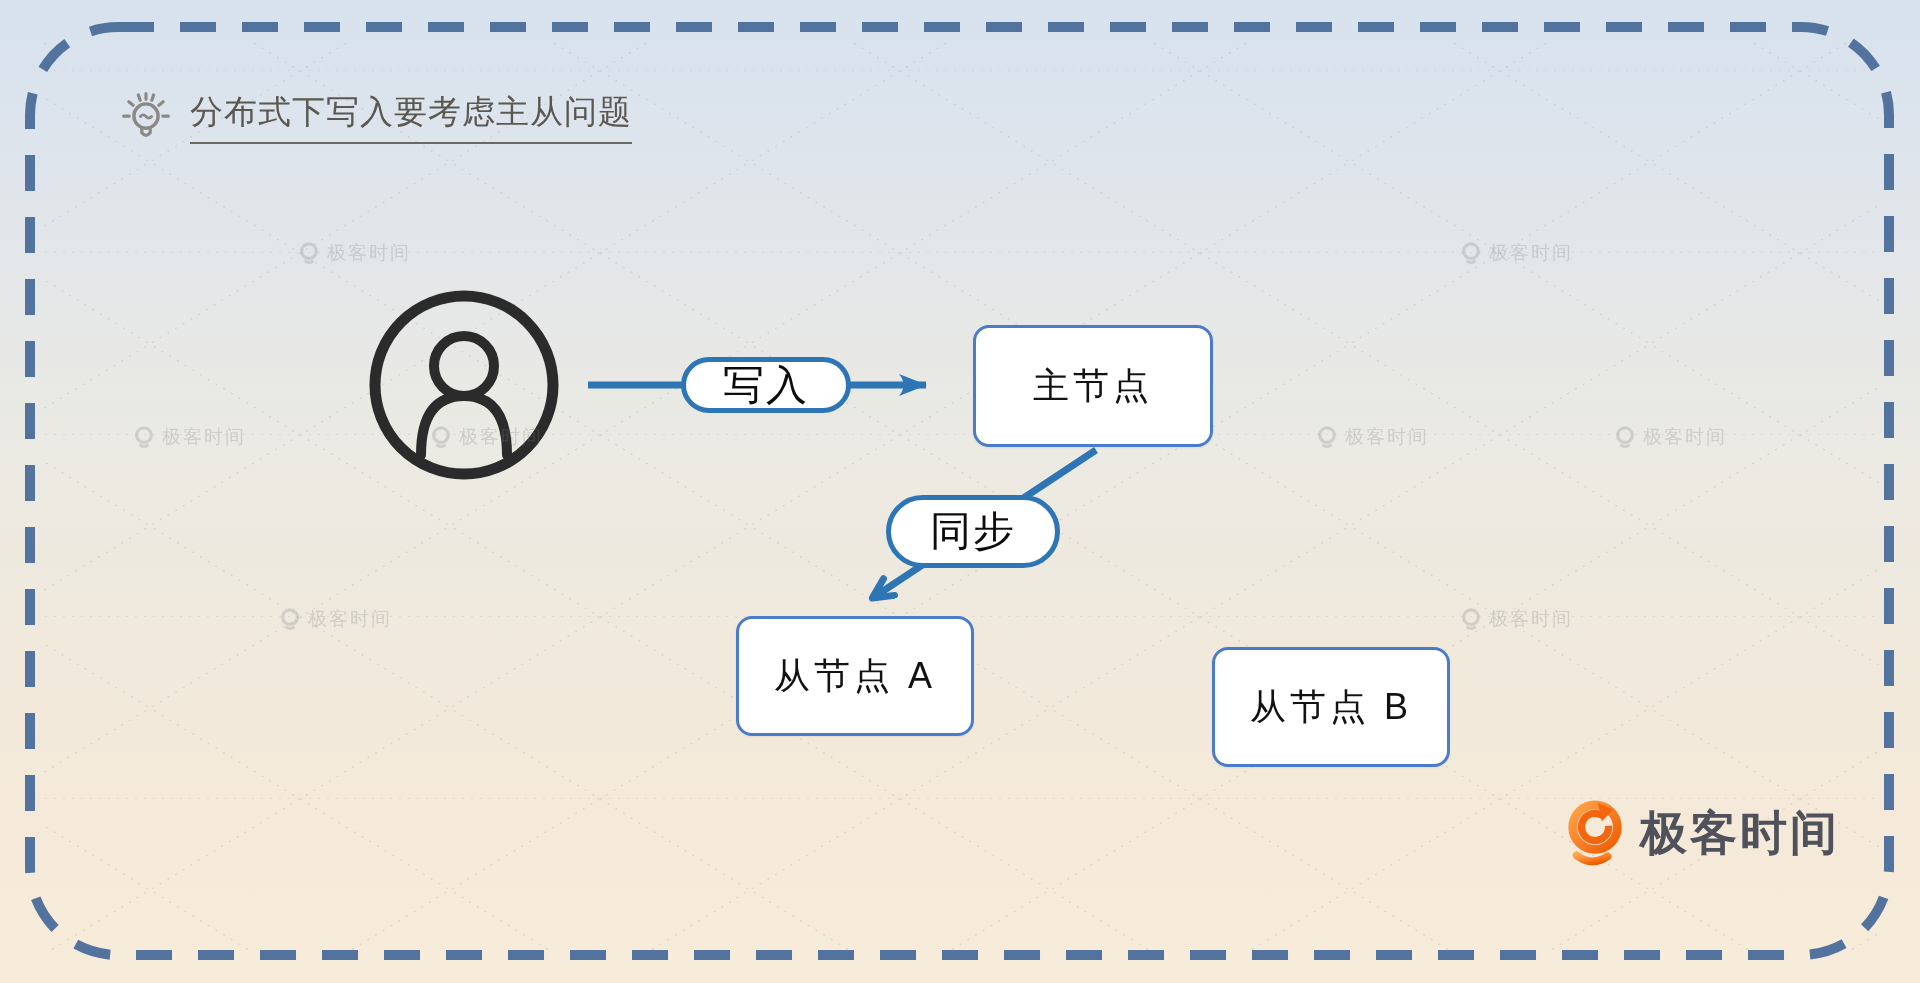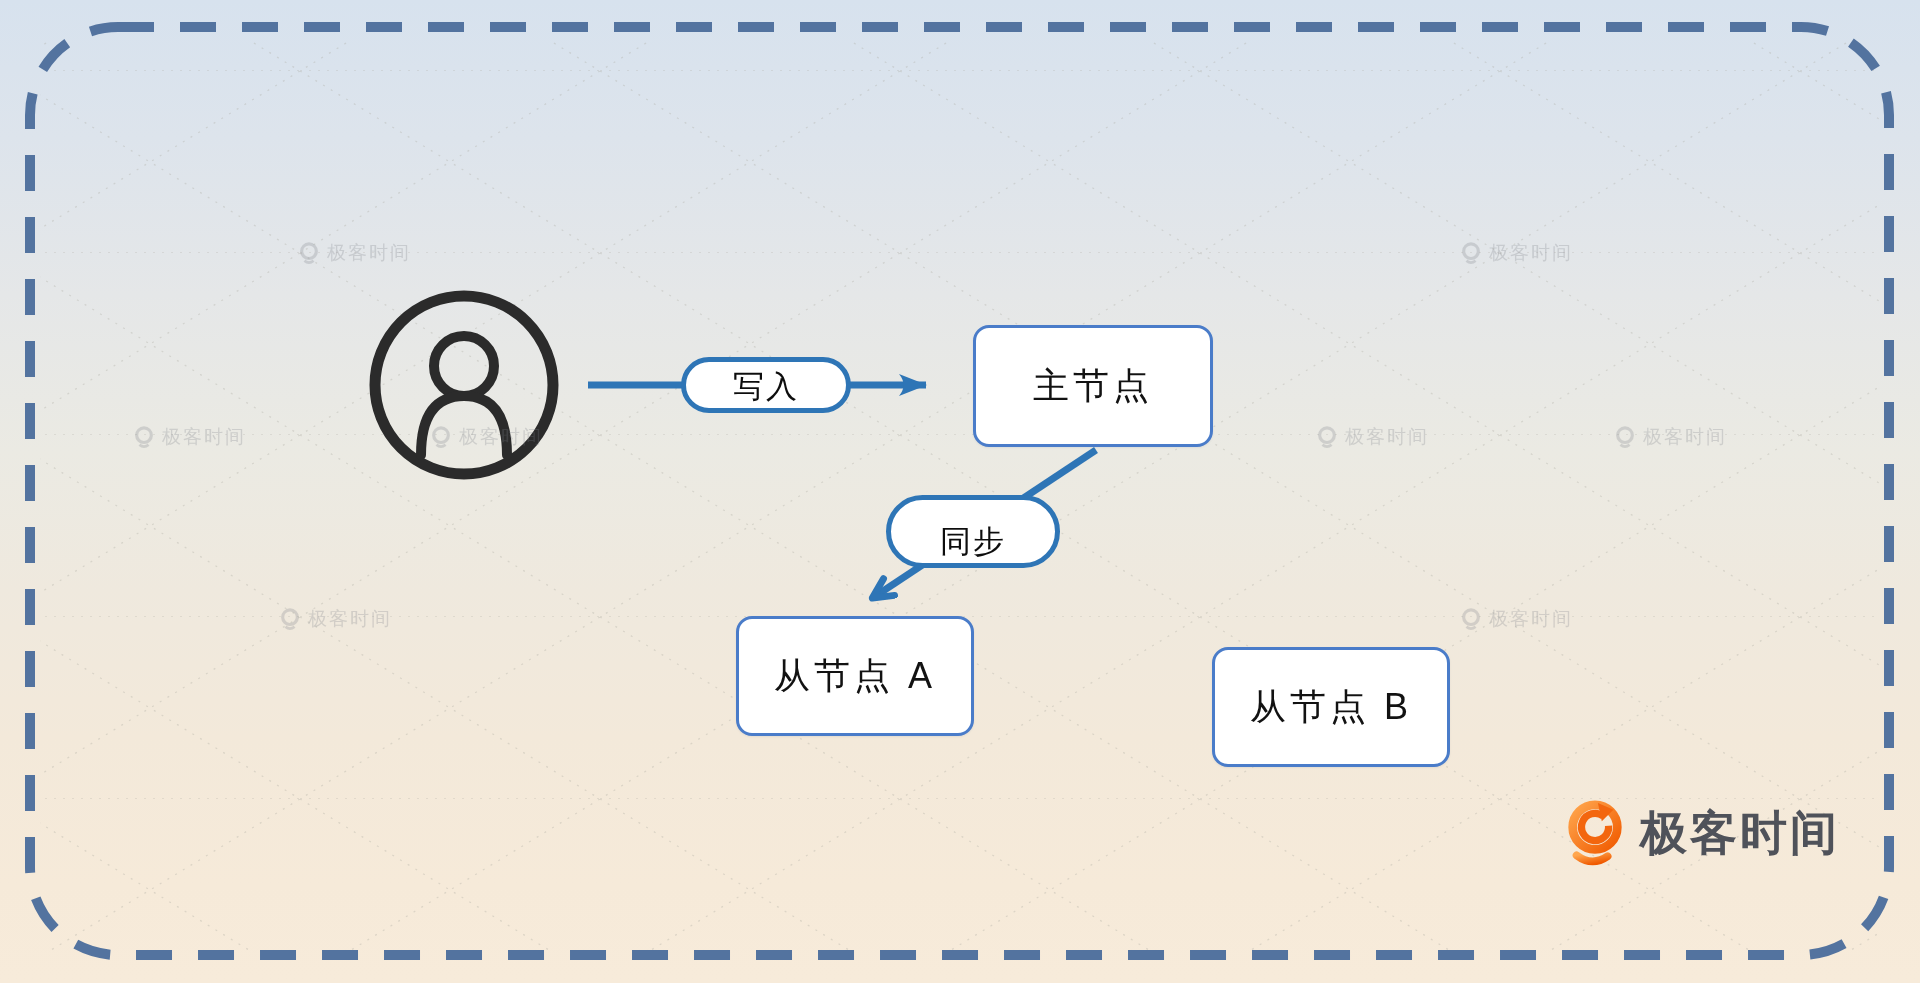--- a/index.html
+++ b/index.html
@@ -59,23 +59,23 @@
     box-shadow: 0 1px 2px rgba(90,110,140,0.10);
   }
 
   
   .pill {
     position: absolute;
     background: #ffffff;
     border: 5px solid #2e75b6;
     border-radius: 999px;
     display: flex;
-    align-items: flex-end;
+    align-items: center;
     justify-content: center;
-    font-size: 31px;
+    font-size: 41px;
     letter-spacing: 2px;
     color: #0d0d0d;
   }
 
   
   .wm {
     position: absolute;
     display: flex;
     align-items: center;
     gap: 7px;
@@ -122,20 +122,31 @@
 
     <rect x="40" y="40" width="1840" height="910" fill="url(#lattice)" opacity="0.33"></rect>
 
     <rect x="30" y="27" width="1859" height="928" rx="88" ry="88" fill="none" stroke="#53739f" stroke-width="10" stroke-dasharray="36 26"></rect>
 
     <line x1="588" y1="385" x2="926" y2="385" stroke="#2e75b6" stroke-width="7" marker-end="url(#arrowFill)"></line>
 
     <line x1="1096" y1="450" x2="874" y2="597" stroke="#2e75b6" stroke-width="7" marker-end="url(#arrowChevron)"></line>
   </svg>
 
+  <div class="title-row">
+    <svg class="bulb" viewBox="0 0 60 62" fill="none" stroke="#8b8985" stroke-linecap="round">
+      <circle cx="30" cy="30" r="13" stroke-width="3.6"></circle>
+      <path d="M24,30.5 q3,-3.4 6,0 q3,3.4 6,0" stroke-width="3"></path>
+      <path d="M25.5,42.5 L25.5,48 Q30,53.5 34.5,48 L34.5,42.5" stroke-width="3.4"></path>
+      <path d="M12,30 L6,30 M48,30 L54,30 M30,12 L30,6
+               M16.2,18.4 L11.6,14.6 M43.8,18.4 L48.4,14.6
+               M23.8,13.1 L21.8,7.4 M36.2,13.1 L38.2,7.4" stroke-width="3.4"></path>
+    </svg>
+    <span class="title-text">分布式下写入要考虑主从问题</span>
+  </div>
 
   <svg class="person" viewBox="0 0 200 200" fill="none" stroke="#2b2b2b">
     <circle cx="100" cy="100" r="89" stroke-width="11"></circle>
     <circle cx="100" cy="81" r="30" stroke-width="10"></circle>
     <path d="M57,170 Q57,111 100,111 Q143,111 143,170" stroke-width="10" stroke-linecap="round"></path>
   </svg>
 
   <div class="node" style="left:973px; top:325px; width:240px; height:122px;">
     <span>主节点</span>
   </div>

